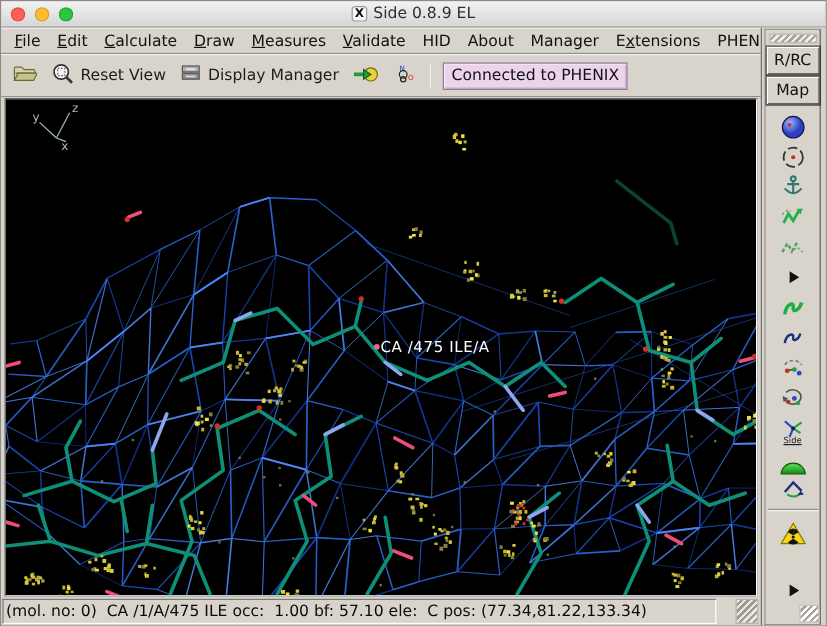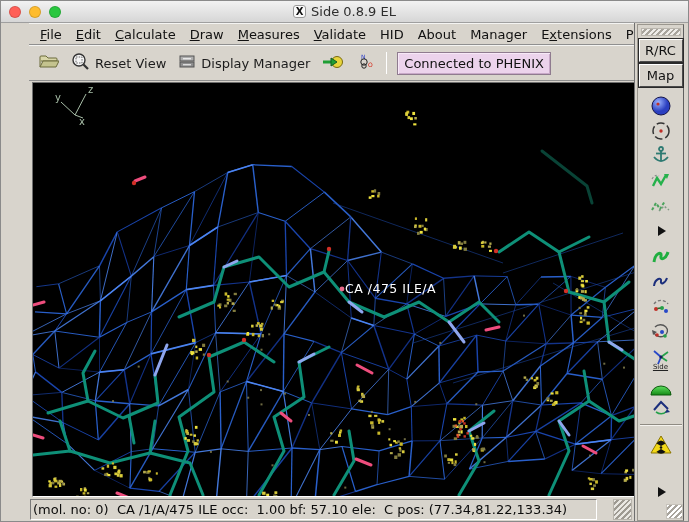--- a/index.html
+++ b/index.html
@@ -9,21 +9,21 @@
   .titlebar{height:22px;background:linear-gradient(#f2f2f2,#d6d6d6);border-bottom:1px solid #9f9f9f;
     display:flex;align-items:center;position:relative;}
   .lights{display:flex;gap:8px;margin-left:8px;}
   .light{width:12px;height:12px;border-radius:50%;border:1px solid rgba(0,0,0,.15);}
   .title-center{position:absolute;left:0;right:0;display:flex;justify-content:center;align-items:center;gap:5px;
     font-size:13px;color:#2e2e2e;font-weight:500;pointer-events:none;}
   .x11icon{width:13px;height:13px;background:#fafafa;border:1px solid #9a9a9a;border-radius:3px;
     display:flex;align-items:center;justify-content:center;font-size:10px;font-weight:bold;color:#111;line-height:1;}
   
   .main-row{display:flex;height:499px;}
-  .left-pane{width:633px;display:flex;flex-direction:column;background:#d8d4cc;padding-left:28px;}
+  .left-pane{width:633px;display:flex;flex-direction:column;background:#d8d4cc;}
   
   .menubar{height:22px;border-bottom:1px solid #8f8f8f;border-top:1px solid #f4f4f2;display:flex;align-items:center;
     padding-left:6px;font-size:13px;color:#111;}
   .menu-item{padding:1px 5px;margin-right:4px;white-space:nowrap;cursor:default;}
   .menu-item u{text-decoration:underline;}
   
   .toolbar{height:36px;border-bottom:1px solid #8f8f8f;border-top:1px solid #f4f4f2;display:flex;align-items:center;
     padding-left:7px;font-size:13px;color:#1c1c1c;gap:6px;}
   .tbtn{display:flex;align-items:center;gap:5px;padding:2px 3px;}
   .tsep{width:1px;height:22px;background:#9a9a9a;margin:0 4px;border-right:1px solid #fff;}

